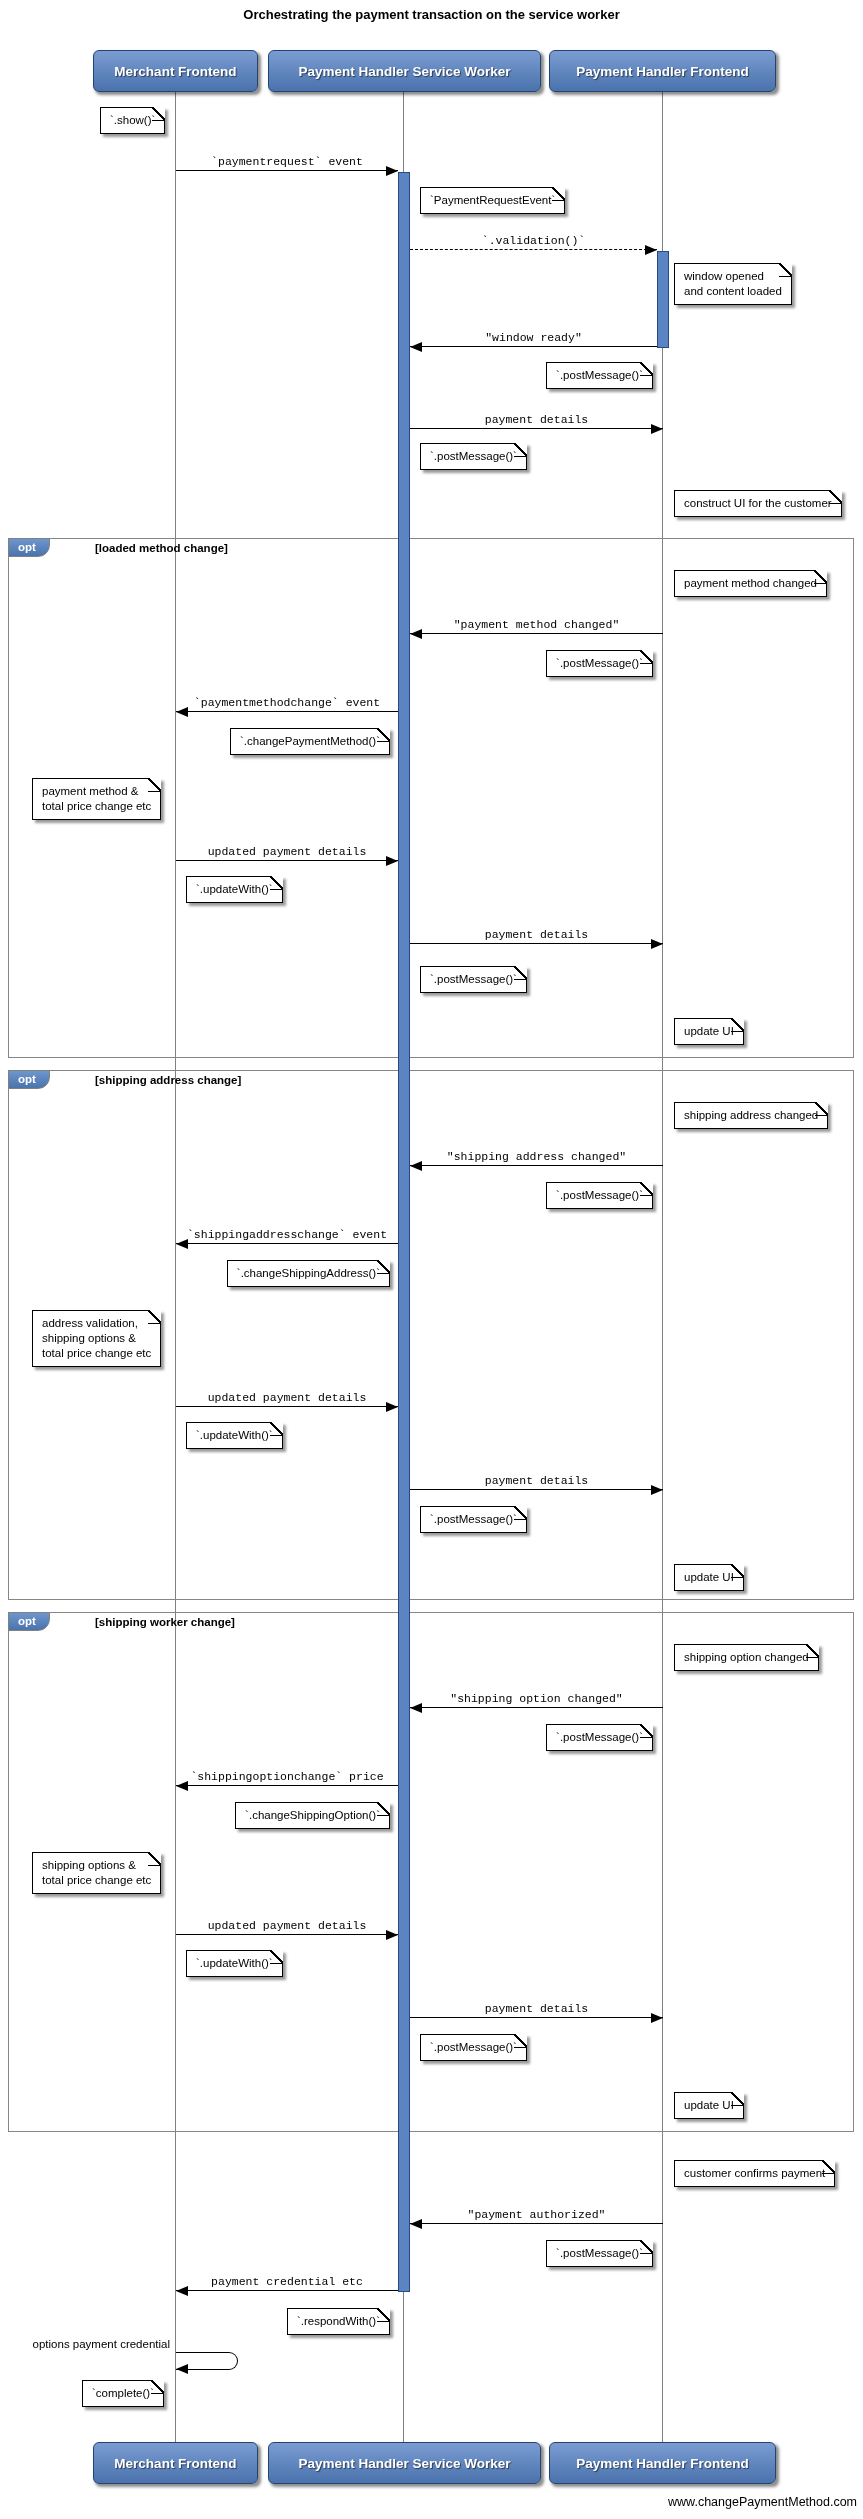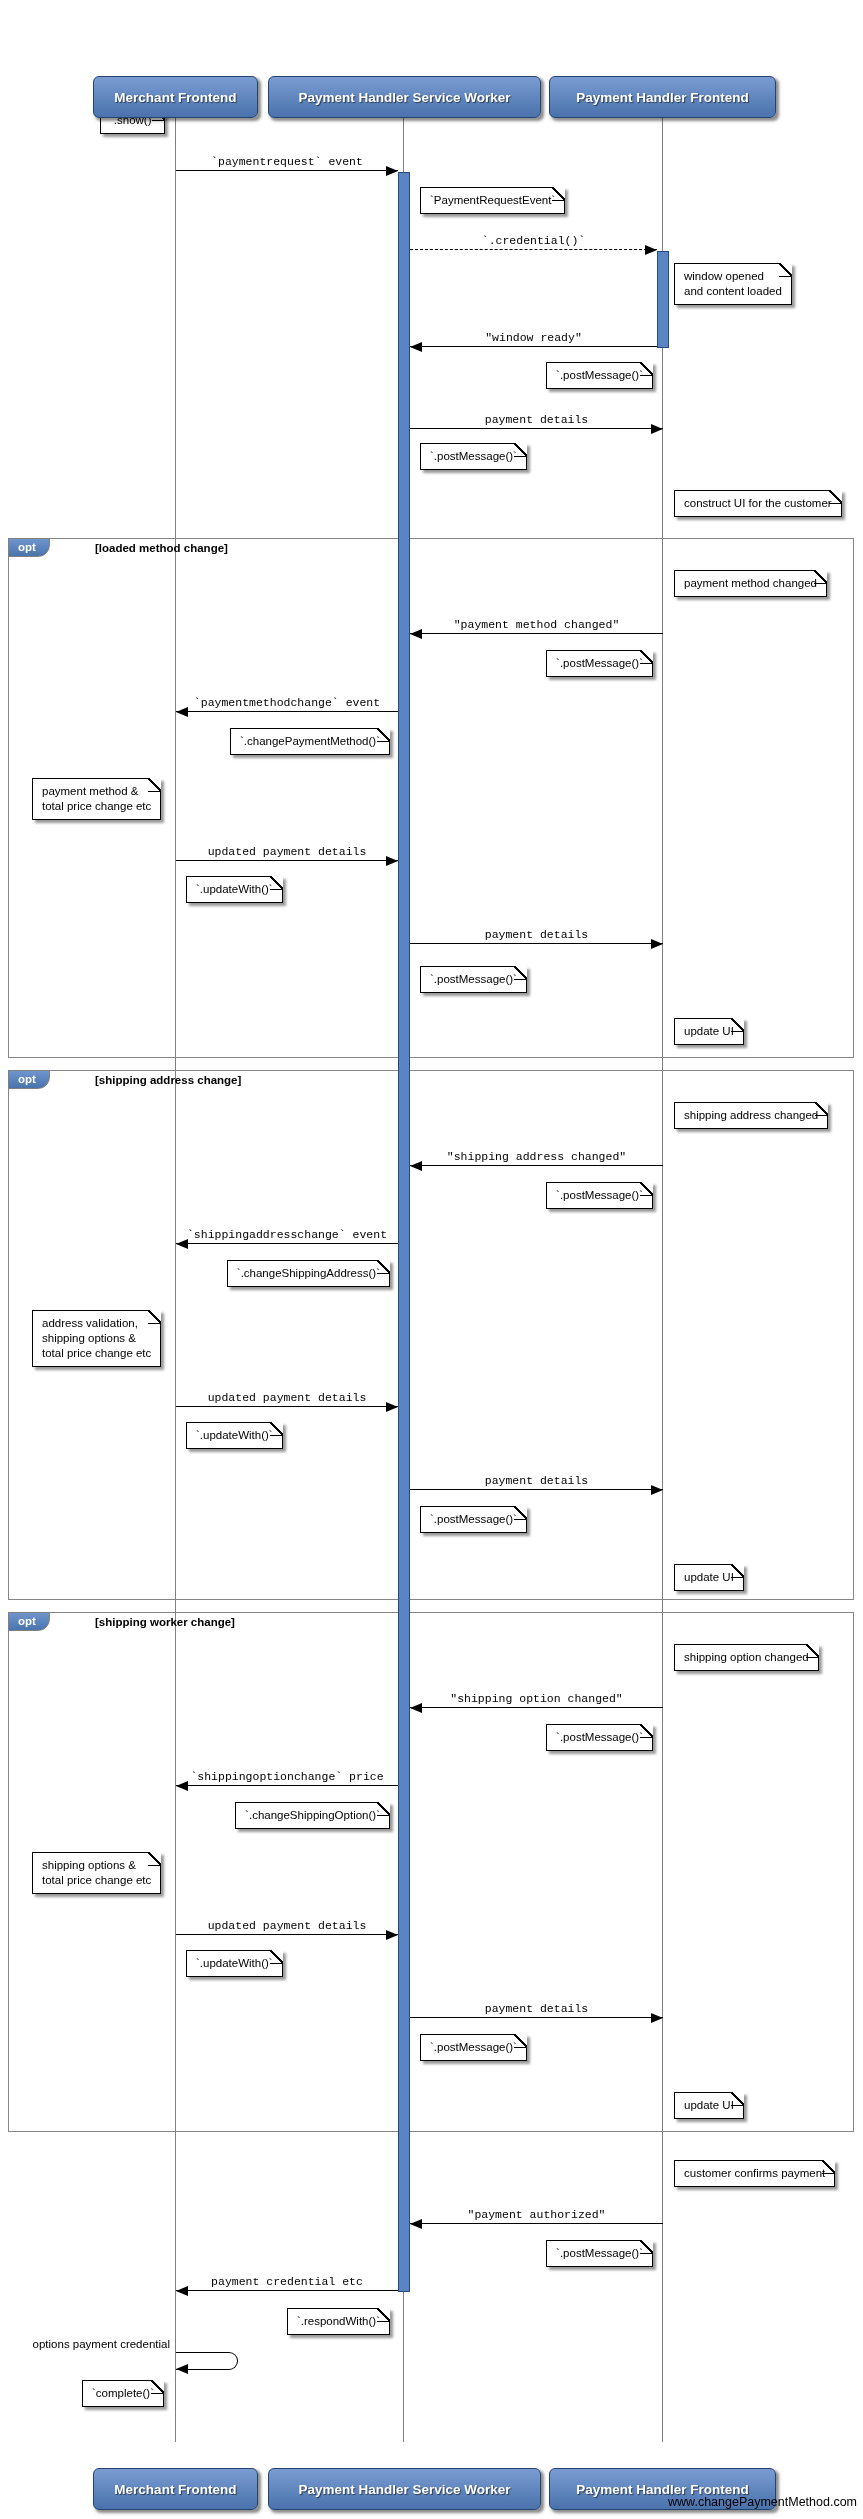--- a/index.html
+++ b/index.html
@@ -12,21 +12,21 @@
     font-size:13px; font-weight:bold;
   }
   .lifeline { position:absolute; width:1px; background:#808080; z-index:0; }
   .participant {
     position:absolute; height:42px; box-sizing:border-box; z-index:6;
     background:linear-gradient(to bottom,#7a9cd2,#4a72ac);
     border:1px solid #24436f; border-radius:6px;
     box-shadow:2.5px 2.5px 3px rgba(0,0,0,0.45);
     color:#fff; font-weight:bold; font-size:13.5px;
     display:flex; align-items:center; justify-content:center;
-    text-shadow:1px 1px 1px rgba(0,0,0,0.55); white-space:nowrap;margin-top:26px;
+    text-shadow:1px 1px 1px rgba(0,0,0,0.55); white-space:nowrap;
   }
   .activation {
     position:absolute; width:12px; box-sizing:border-box; z-index:2;
     background:#5b84c4; border:1px solid #274a80;
   }
   .frame {
     position:absolute; left:8px; width:846px; box-sizing:border-box;
     border:1.5px solid #868686; z-index:1;padding-left:32px;
   }
   .opt-tab {
@@ -81,20 +81,21 @@
   }
   .footer {
     position:absolute; right:6px; top:2495px; font-size:12.5px; z-index:6;
   }
 </style>
 </head>
 <body>
 
 <div id="canvas">
 
+  <div class="title">Orchestrating the payment transaction on the service worker</div>
 
   <div class="lifeline" style="left:175px;top:92px;height:2350px"></div>
   <div class="lifeline" style="left:403px;top:92px;height:2350px"></div>
   <div class="lifeline" style="left:662px;top:92px;height:2350px"></div>
 
   <div class="activation" style="left:398px;top:172px;height:2120px"></div>
   <div class="activation" style="left:657px;top:251px;height:97px"></div>
 
   <div class="frame" style="top:538px;height:520px">
     <div class="opt-tab">opt</div>
@@ -108,21 +109,21 @@
     <div class="opt-tab">opt</div>
     <div class="guard">[shipping worker change]</div>
   </div>
 
   <div class="msg" style="left:176px;top:155px;width:222px">
     <div class="msg-label">`paymentrequest` event</div>
     <div class="msg-line"></div>
     <span class="arrow arr-r"></span>
   </div>
   <div class="msg" style="left:410px;top:234px;width:247px">
-    <div class="msg-label">`.credential()`</div>
+    <div class="msg-label">`.validation()`</div>
     <div class="msg-line dashed"></div>
     <span class="arrow arr-r"></span>
   </div>
   <div class="msg" style="left:410px;top:331px;width:247px">
     <div class="msg-label">"window ready"</div>
     <div class="msg-line"></div>
     <span class="arrow arr-l"></span>
   </div>
   <div class="msg" style="left:410px;top:413px;width:253px">
     <div class="msg-label">payment details</div>

